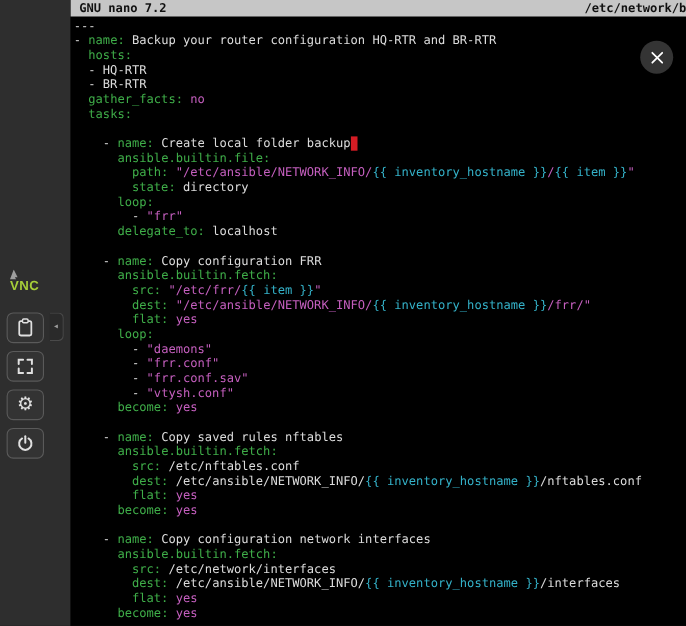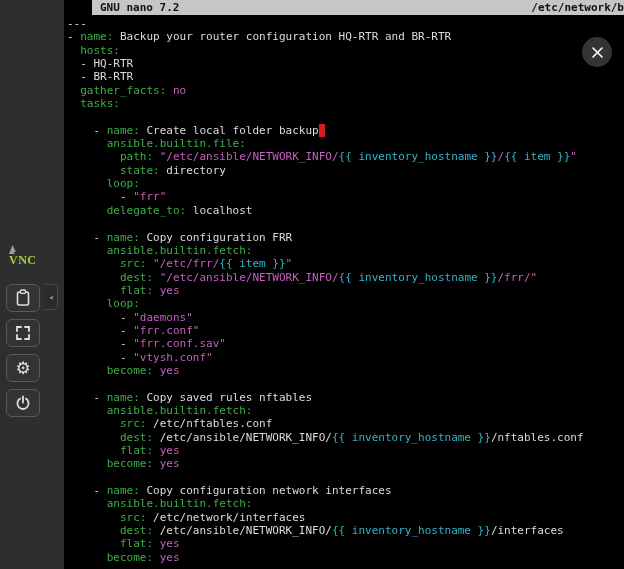--- a/index.html
+++ b/index.html
@@ -19,38 +19,37 @@
   }
   .nano-titlebar {
     height:15px;
     background: var(--titlebar-bg, #c6c6c6);
     color: var(--titlebar-text, #111);
     display:flex; justify-content:space-between;
     font: 700 11px/15px "DejaVu Sans Mono", monospace;
     padding-left:8px;
     white-space:pre;
     overflow:hidden;
-    margin-left:28px;
   }
   .nano-content {
     padding:2px 0 0 3px;
     font: 11px/13.35px "DejaVu Sans Mono", monospace;
     white-space:pre;
   }
   .tline { height:13.35px; }
   .cursor { display:inline-block; min-width:6.6px; }
 
   
   .vnc-bar { position:absolute; left:0; top:0; width:64px; height:569px; }
   .vnc-logo {
     position:absolute; left:9px; top:245px; width:38px; height:30px;
     display:flex; flex-direction:column; align-items:flex-start;
   }
   .logo-text {
-    font-family:Liberation Serif, serif; font-weight:700; font-size:12px;
+    font-family:Liberation Sans, sans-serif; font-weight:700; font-size:12px;
     color: var(--vnc-logo-green, #a6ce39); letter-spacing:.5px; line-height:13px;
   }
   .vnc-btn {
     position:absolute; left:6px; width:34px; height:28px;
     background:#333; border:1px solid #5a5a5a; border-radius:6px;
     display:flex; align-items:center; justify-content:center;
     color:#e0e0e0; cursor:pointer; padding:0;
   }
   .vnc-btn svg { display:block; }
   .btn-1 { top:284px; }

